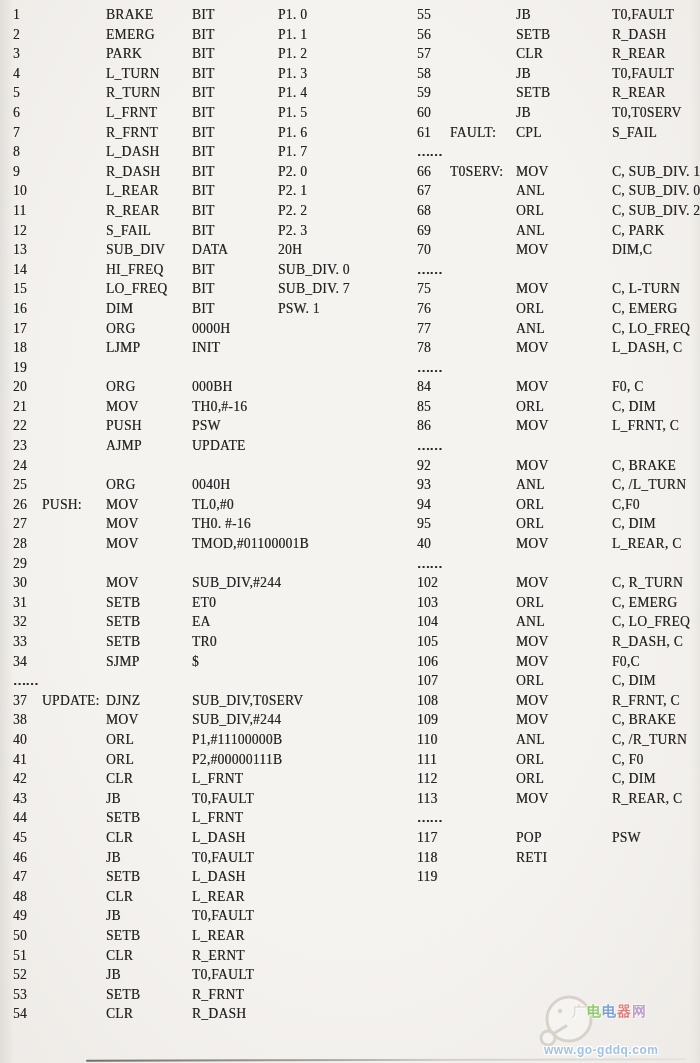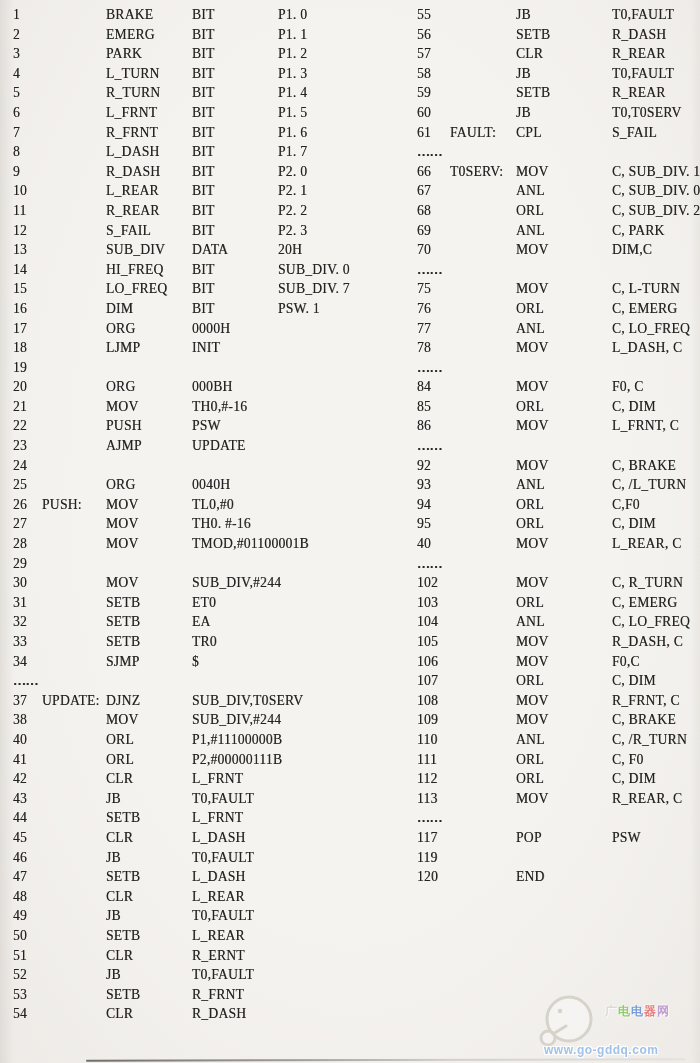--- a/index.html
+++ b/index.html
@@ -54,22 +54,22 @@
     transform: rotate(-0.12deg);
   }
   .watermark {
     position: absolute;
     right: 2px; bottom: 4px;
     width: 162px; height: 70px;
     pointer-events: none;
   }
   .wm-logo { position: absolute; left: 0; top: 4px; opacity: 0.55; }
   .wm-chars {
-    position: absolute; left: 69px; top: 14px;
-    font-size: 12px; font-weight: 700;
+    position: absolute; left: 36px; top: 14px;
+    font-size: 14px; font-weight: 700;
     letter-spacing: 1px;
     opacity: 0.72;
     white-space: nowrap;
     text-shadow: 1px 1px 0 rgba(255,255,255,0.9), -1px -1px 0 rgba(255,255,255,0.7);
   }
   .wm-url {
     position: absolute; left: 8px; bottom: 2px;
     font-family: "Liberation Sans", "DejaVu Sans", sans-serif;
     font-size: 12px; font-weight: 700;
     letter-spacing: 0.5px;
@@ -682,29 +682,29 @@
       <div class="row">
         <span class="ellipsis">……</span>
       </div>
       <div class="row">
         <span class="cell">117</span>
         <span class="cell"></span>
         <span class="cell">POP</span>
         <span class="cell">PSW</span>
       </div>
       <div class="row">
+        <span class="cell">118</span>
+        <span class="cell"></span>
+        <span class="cell">RETI</span>
+        <span class="cell"></span>
+      </div>
+      <div class="row">
         <span class="cell">119</span>
         <span class="cell"></span>
         <span class="cell"></span>
-        <span class="cell"></span>
-      </div>
-      <div class="row">
-        <span class="cell">120</span>
-        <span class="cell"></span>
-        <span class="cell">END</span>
         <span class="cell"></span>
       </div>
     </div>
 
   <div class="scan-line"></div>
 
   <div class="watermark">
     <svg class="wm-logo" width="58" height="60" viewBox="0 0 58 60">
       <circle cx="33" cy="26" r="22" fill="rgba(255,255,255,0.55)" stroke="#c2bcb0" stroke-width="3"></circle>
       <circle cx="12" cy="45" r="7" fill="rgba(255,255,255,0.55)" stroke="#c2bcb0" stroke-width="3"></circle>

